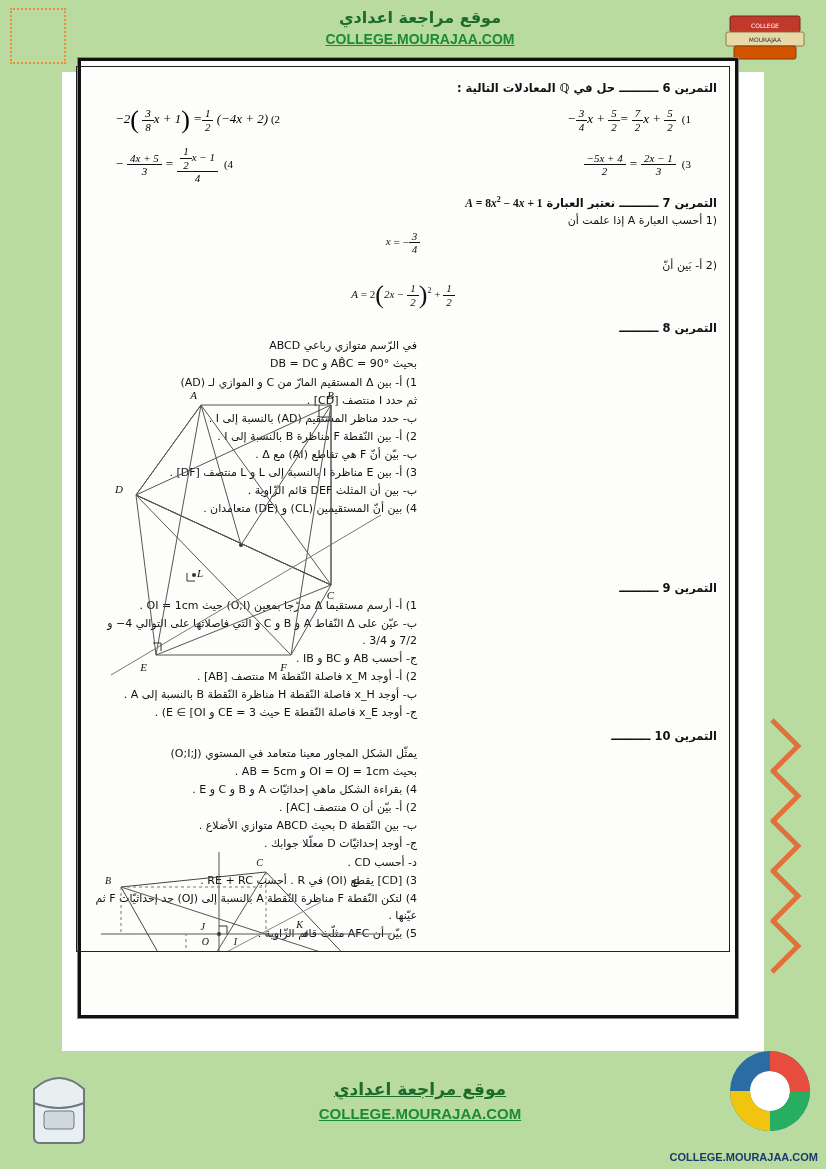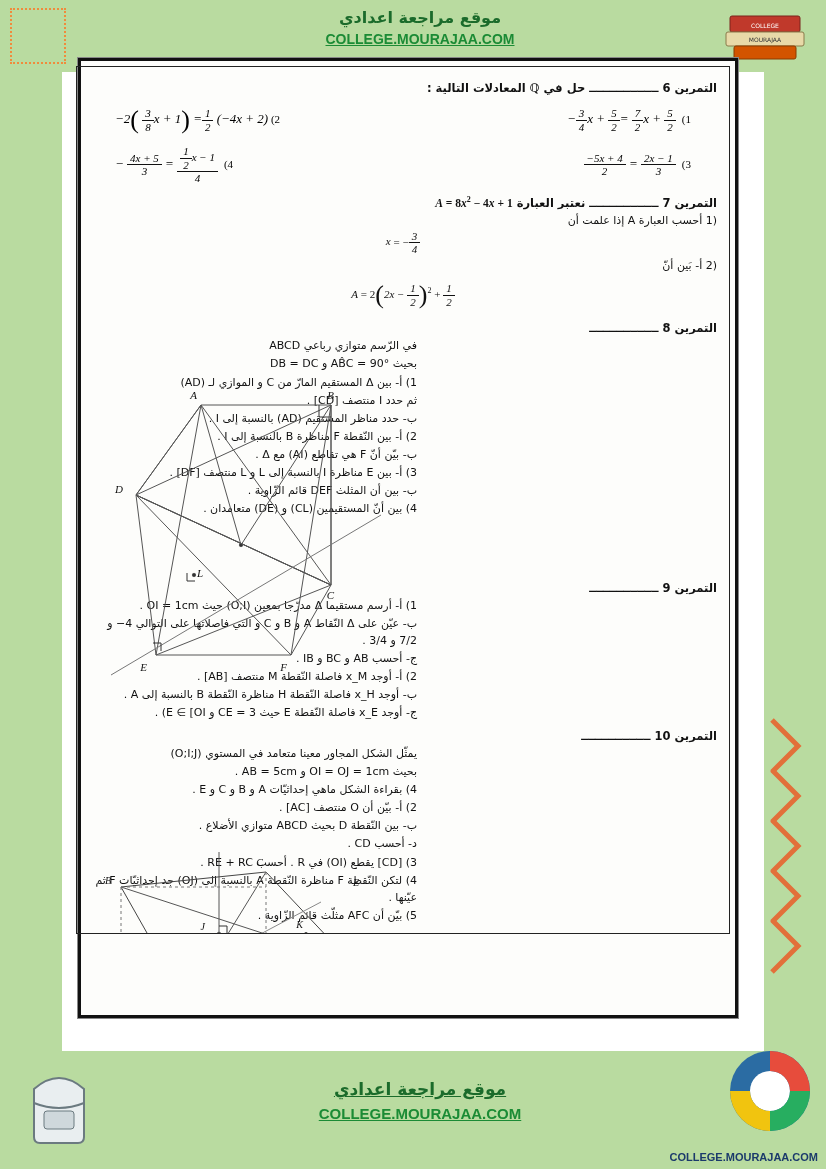--- a/index.html
+++ b/index.html
@@ -103,21 +103,21 @@
     overflow:hidden;
   }
 
   .exo-head {
     direction:rtl; text-align:right;
     font-family:"DejaVu Sans", sans-serif;
     font-size:11.5px; font-weight:bold; color:#111;
     margin-top:6px; margin-bottom:2px;
   }
   .exo-title { display:inline-block; }
-  .dash { letter-spacing:-1px;font-family:Liberation Mono, monospace; }
+  .dash { letter-spacing:-1px; }
 
   .line-ar {
     direction:rtl; text-align:right;
     font-family:"DejaVu Sans", sans-serif;
     font-size:11px; color:#111; line-height:1.55;
     margin:1px 0;
   }
   .line-ar.center { text-align:center; }
   .math { font-family:"Liberation Serif", serif; font-style:italic; direction:ltr; display:inline-block; }
   .mathup { font-family:"Liberation Serif", serif; direction:ltr; display:inline-block; font-style:normal;}
@@ -296,20 +296,21 @@
     <div class="exo-head" style="margin-top:8px;">
       <span class="exo-title">التمرين 10</span>
       <span class="dash">ــــــــــ</span>
     </div>
     <div class="right-col-1">
       <div class="line-ar">يمثّل الشكل المجاور معينا متعامد في المستوي (O;I;J)</div>
       <div class="line-ar">بحيث OI = OJ = 1cm و AB = 5cm .</div>
       <div class="line-ar">4) بقراءة الشكل ماهي إحداثيّات A و B و C و E .</div>
       <div class="line-ar">2) أ- بيّن أن O منتصف [AC] .</div>
       <div class="line-ar">ب- بين النّقطة D بحيث ABCD متوازي الأضلاع .</div>
+      <div class="line-ar">ج- أوجد إحداثيّات D معلّلا جوابك .</div>
       <div class="line-ar">د- أحسب CD .</div>
       <div class="line-ar">3) [CD] يقطع (OI) في R . أحسب RE + RC .</div>
       <div class="line-ar">4) لتكن النّقطة F مناظرة النّقطة A بالنسبة إلى (OJ) جد إحداثيّات F ثم عيّنها .</div>
       <div class="line-ar">5) بيّن أن AFC مثلّث قائم الزّاوية .</div>
     </div>
 
     <svg class="fig1" viewBox="0 0 300 310">
       <g stroke="#555" stroke-width="1" fill="none">
 
         <polygon points="110,20 240,20 240,200 45,110"></polygon>

